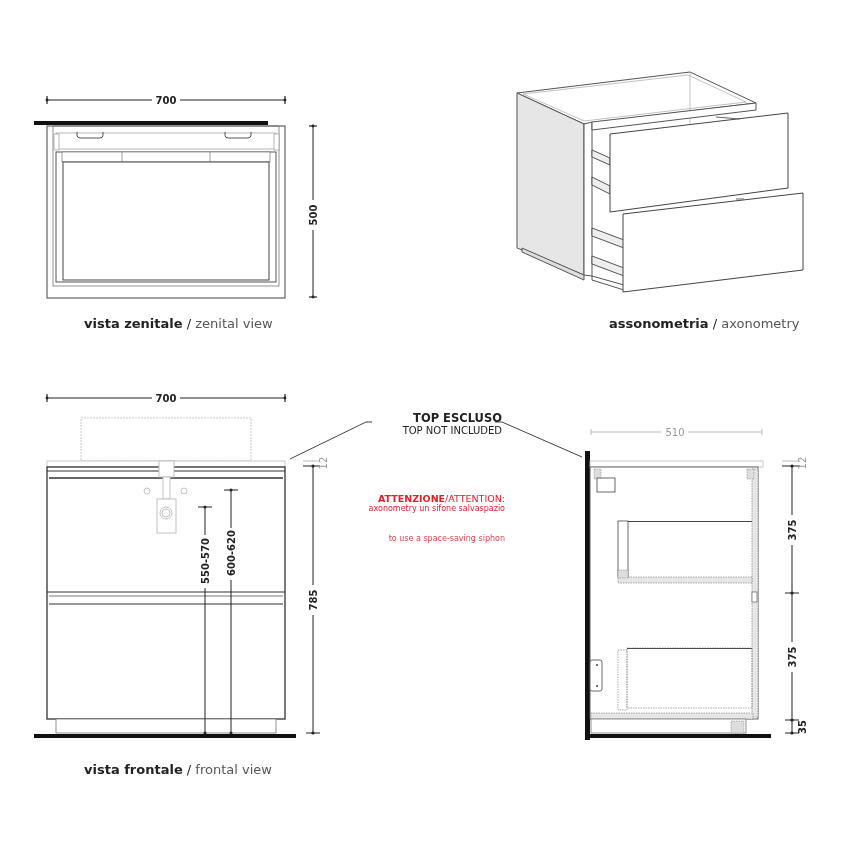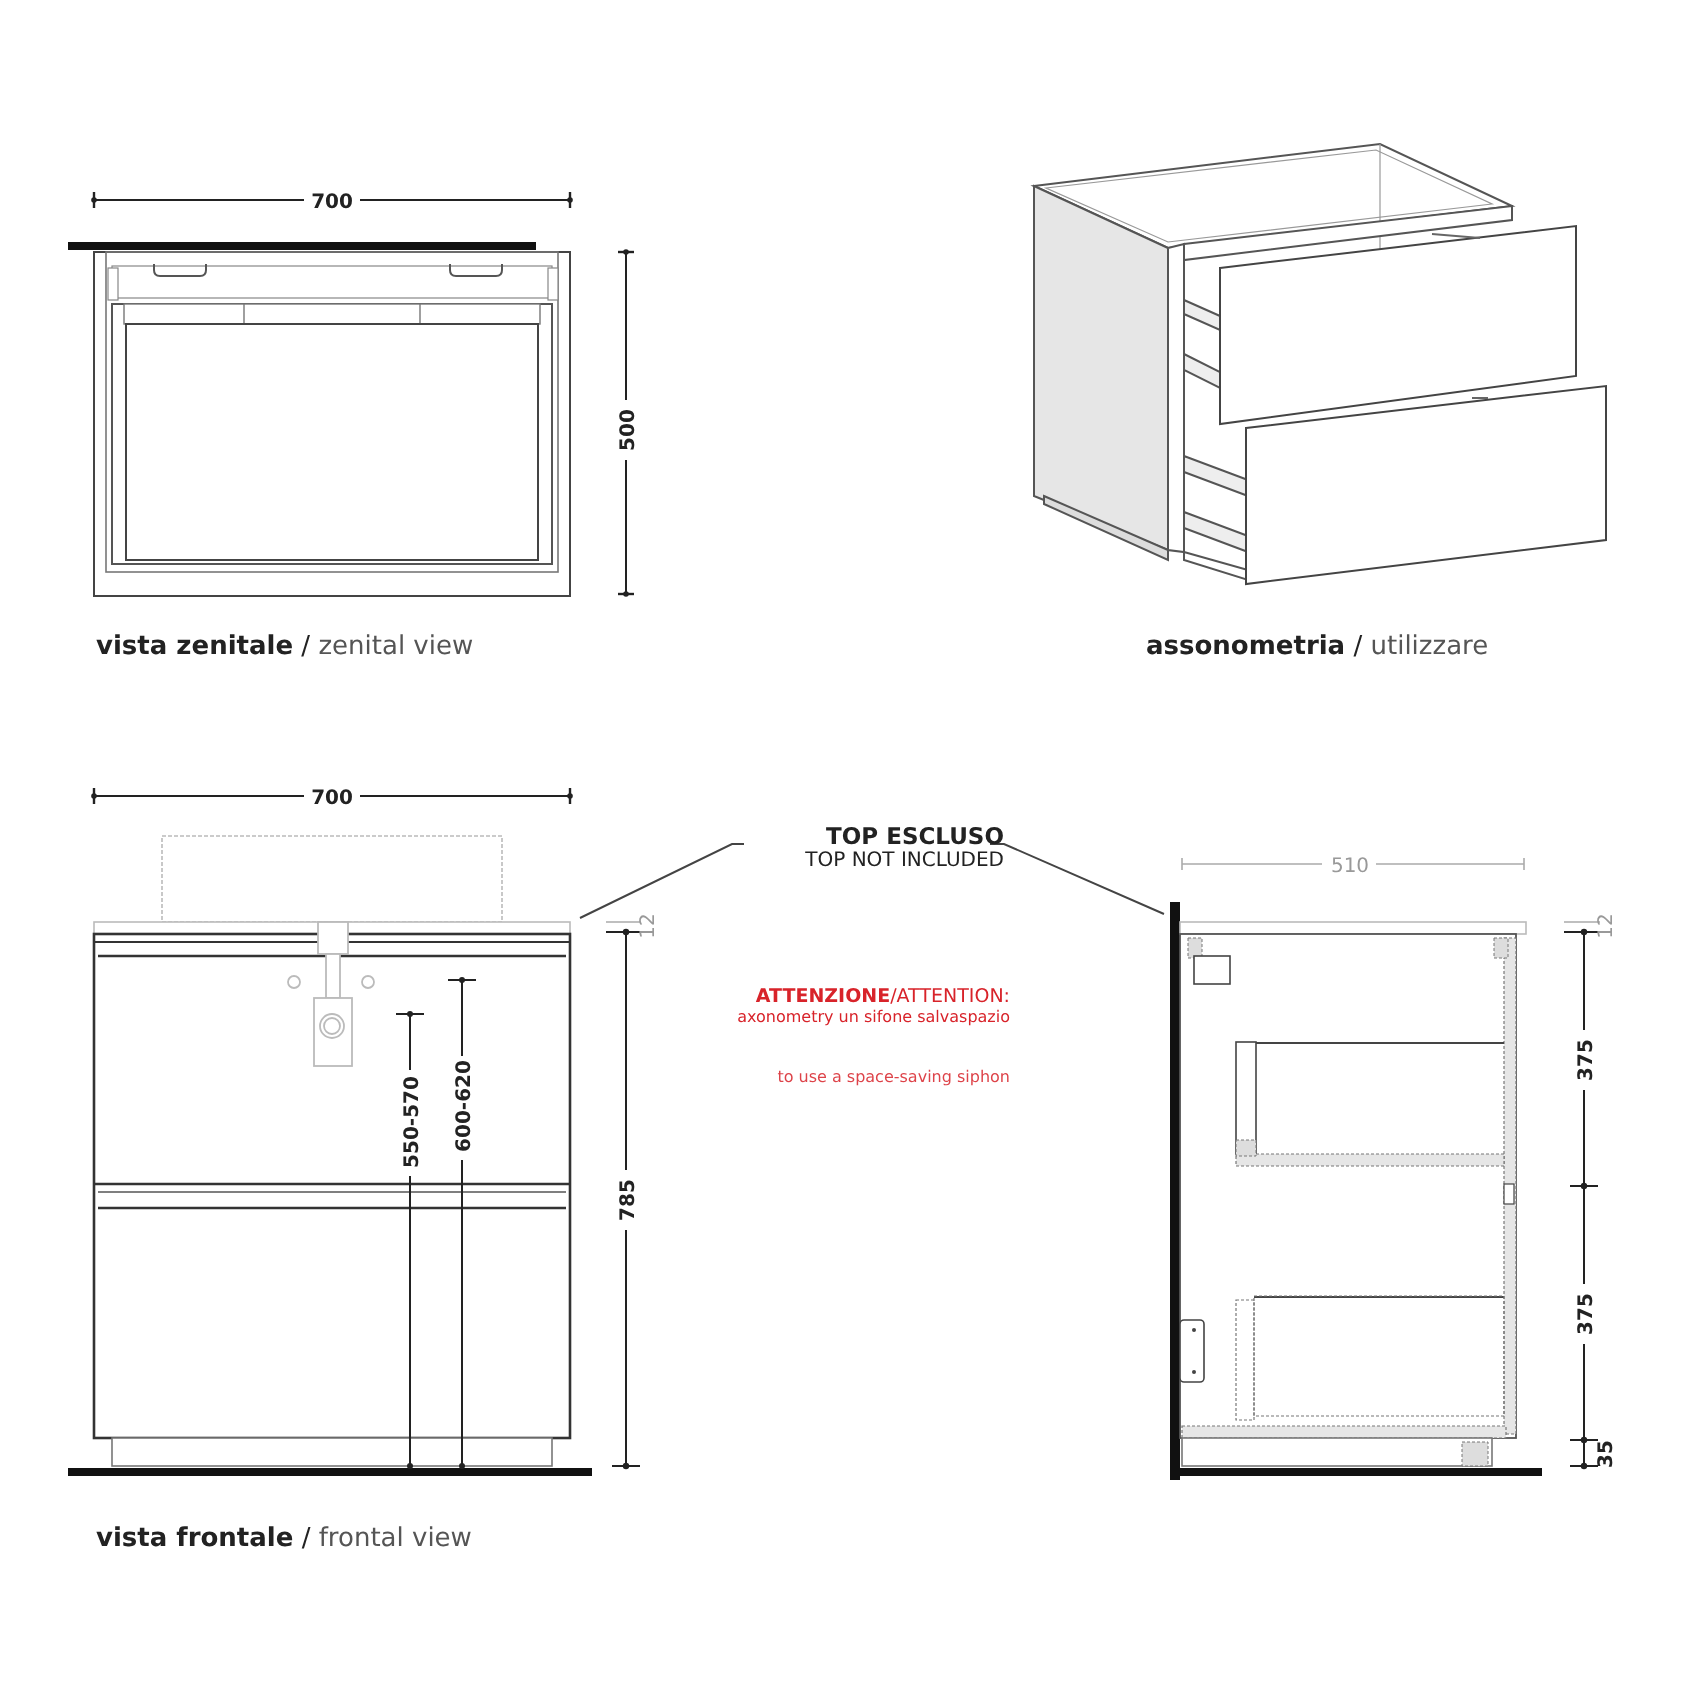--- a/index.html
+++ b/index.html
@@ -1,18 +1,18 @@
 <!DOCTYPE html>
 <html><head>
 <meta charset="utf-8">
 <style>
   html, body { margin:0; padding:0; background:#ffffff; }
   body { width:850px; height:850px; position:relative; overflow:hidden; font-family:"DejaVu Sans Condensed","DejaVu Sans", sans-serif; }
   svg { position:absolute; left:0; top:0; }
-  .lbl { position:absolute; font-family:"DejaVu Sans", sans-serif; font-size:13px; color:#222; white-space:nowrap; }
+  .lbl { position:absolute; font-family:"DejaVu Sans", sans-serif; font-size:13px; color:#222; white-space:nowrap;margin-left:36px; }
   .lbl b { font-weight:bold; color:#222; }
   .lbl .en { color:#555; font-weight:normal; }
   .note { position:absolute; text-align:right; white-space:nowrap; font-family:"DejaVu Sans", sans-serif; }
   .top-note .l1 { font-size:11.5px; font-weight:bold; color:#222; }
   .top-note .l2 { font-size:10px; color:#222; }
   .warn .l1 { font-size:9.5px; color:#d8232a; }
   .warn .l1 .b { font-weight:bold;margin-top:13px; }
   .warn .l2 { font-size:8px; color:#d8232a; }
   .warn .l3 { font-size:8px; color:#d8232a; opacity:.85;margin-top:21px; }
   .dim { font-family:"DejaVu Sans", sans-serif; font-size:10px; font-weight:bold; fill:#222; }
@@ -211,21 +211,21 @@
     <line x1="785" y1="733" x2="799" y2="733" stroke="#222" stroke-width="1"></line>
     <circle cx="792" cy="733" r="1.6" fill="#222"></circle>
     <text class="dim" x="806" y="727" text-anchor="middle" transform="rotate(-90 806 727)">35</text>
   </g>
 </svg>
 
 <div class="lbl" style="left:48px; top:316px;">
   <b>vista zenitale</b><span> / </span><span class="en">zenital view</span>
 </div>
 <div class="lbl" style="left:573px; top:316px;">
-  <b>assonometria</b><span> / </span><span class="en">utilizzare</span>
+  <b>assonometria</b><span> / </span><span class="en">axonometry</span>
 </div>
 <div class="lbl" style="left:48px; top:762px;">
   <b>vista frontale</b><span> / </span><span class="en">frontal view</span>
 </div>
 
 <div class="note top-note" style="left:362px; top:411px; width:140px;">
   <div class="l1">TOP ESCLUSO</div>
   <div class="l2">TOP NOT INCLUDED</div>
 </div>
 

